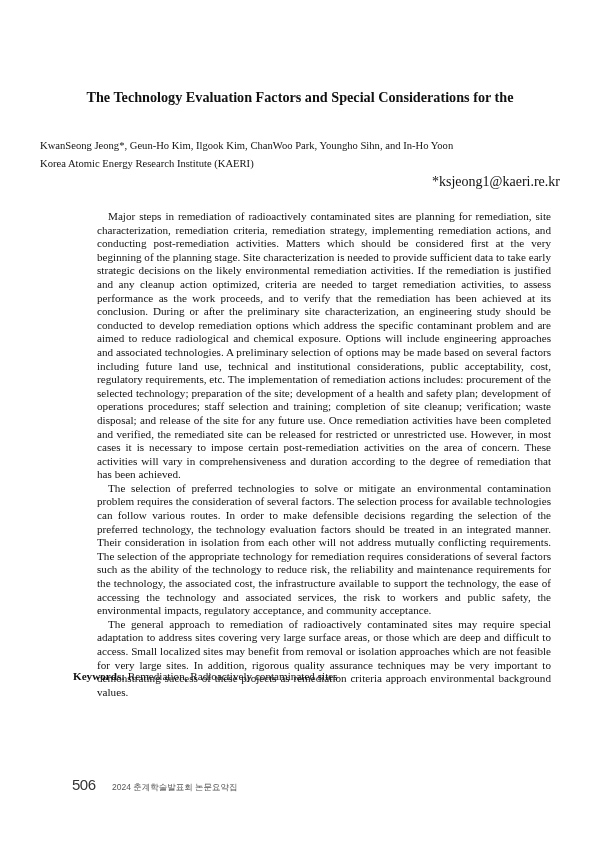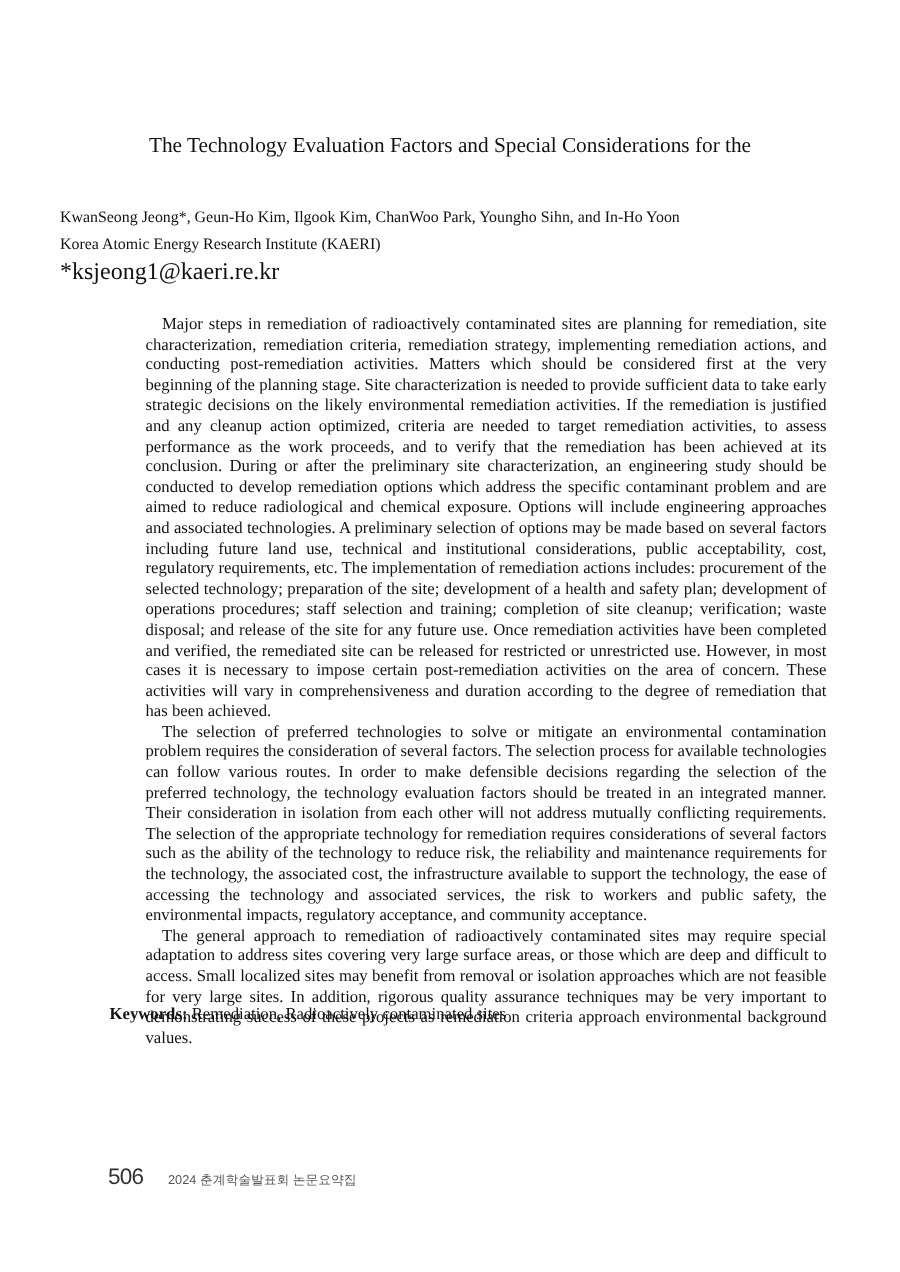--- a/index.html
+++ b/index.html
@@ -1,20 +1,20 @@
 <!DOCTYPE html>
 <html><head>
   <meta charset="utf-8">
   <style>
     html, body { margin: 0; padding: 0; background: #ffffff; }
     body { width: 600px; height: 848px; position: relative; overflow: hidden; font-family: "Liberation Serif", serif; color: #111; }
-    .title { position: absolute; left: 60px; width: 480px; top: 88px; text-align: center; font-weight: normal; font-size: 14.2px; line-height: 19px; }
+    .title { position: absolute; left: 60px; width: 480px; top: 88px; text-align: center; font-weight: bold; font-size: 14.2px; line-height: 19px; }
     .authors { position: absolute; left: 40px; width: 520px; top: 139px; font-size: 10.6px; line-height: 14px; }
     .affil { position: absolute; left: 40px; width: 520px; top: 157px; text-align: left; font-size: 10.6px; line-height: 14px; }
-    .email { position: absolute; left: 40px; width: 520px; top: 175px; text-align: left; font-size: 16px; line-height: 14px; }
+    .email { position: absolute; left: 40px; width: 520px; top: 175px; text-align: right; font-size: 14px; line-height: 14px; }
     .body { position: absolute; left: 73px; width: 454px; top: 210px; font-size: 11.15px; line-height: 13.6px; text-align: justify; margin-left: 24px; }
     .body p { margin: 0; text-indent: 11px; }
     .keywords { position: absolute; left: 73px; width: 454px; top: 669px; font-size: 11.15px; line-height: 14px; }
     .keywords b { font-weight: bold; }
     .footer { position: absolute; left: 72px; top: 776px; font-family: "Liberation Sans", sans-serif; color: #444; white-space: nowrap; }
     .page-num { font-size: 15px; letter-spacing: -0.5px; color: #333; }
     .footer-text { font-size: 8.5px; margin-left: 12px; color: #555; }
   </style>
 </head>
 <body>

